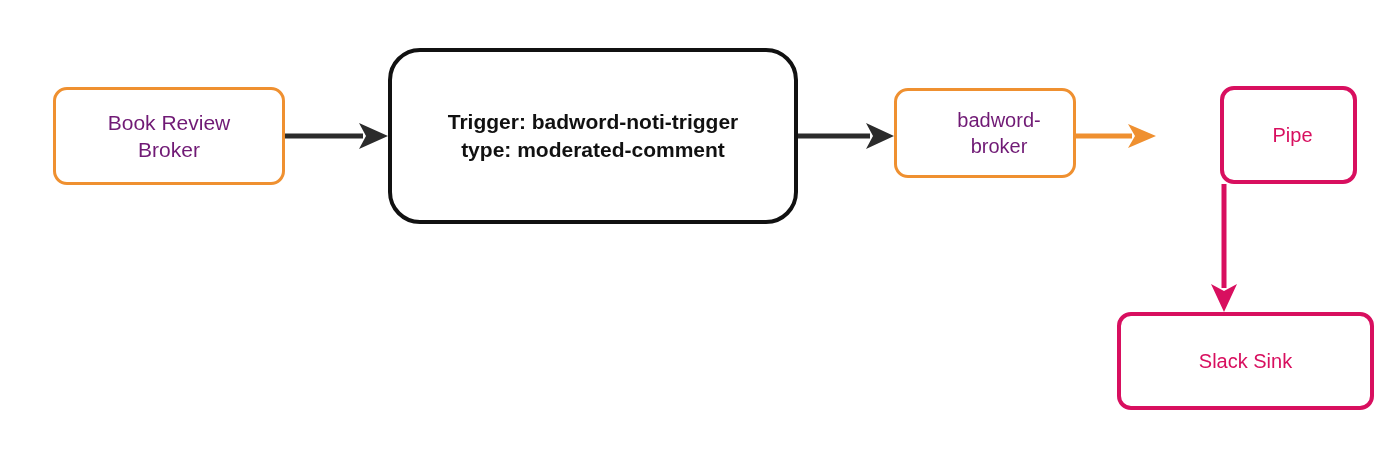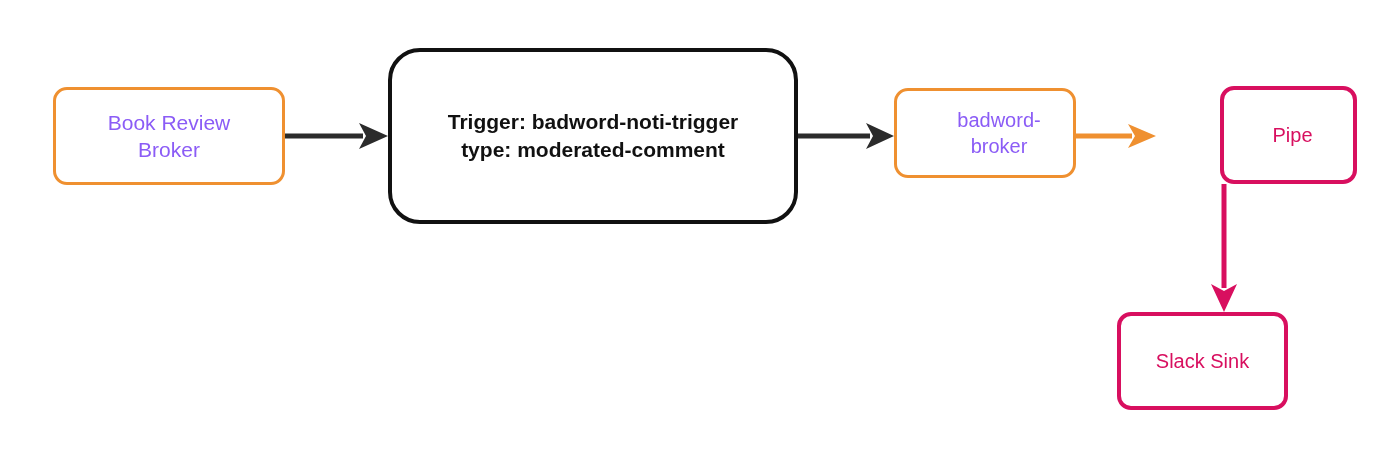--- a/index.html
+++ b/index.html
@@ -23,21 +23,21 @@
     display: flex;
     align-items: center;
     justify-content: center;
     text-align: center;
     background: #ffffff;
     line-height: 1.30;
   }
   .node-orange {
     border: 3px solid #ef9030;
     border-radius: 14px;
-    color: #8b5cf6;
+    color: #701a75;
   }
   .node-crimson {
     border: 4px solid #d80f5f;
     border-radius: 14px;
     color: #d80f5f;
   }
   .node-black {
     border: 4px solid #111111;
     border-radius: 32px;
     color: #111111;
@@ -57,21 +57,21 @@
     left: 894px; top: 88px; width: 182px; height: 90px;
     font-size: 20px;
     padding-left: 28px;
   }
   #node-pipe {
     left: 1220px; top: 86px; width: 137px; height: 98px;
     font-size: 20px;
     padding-left: 8px;
   }
   #node-slack-sink {
-    left: 1117px; top: 312px; width: 171px; height: 98px;
+    left: 1117px; top: 312px; width: 257px; height: 98px;
     font-size: 20px;
   }
 
   .trigger-line {
     display: block;
     white-space: nowrap;
     line-height: 1.33;
   }
   .trigger-line b { font-weight: bold; }
   .trigger-line .reg { font-weight: bold; }

